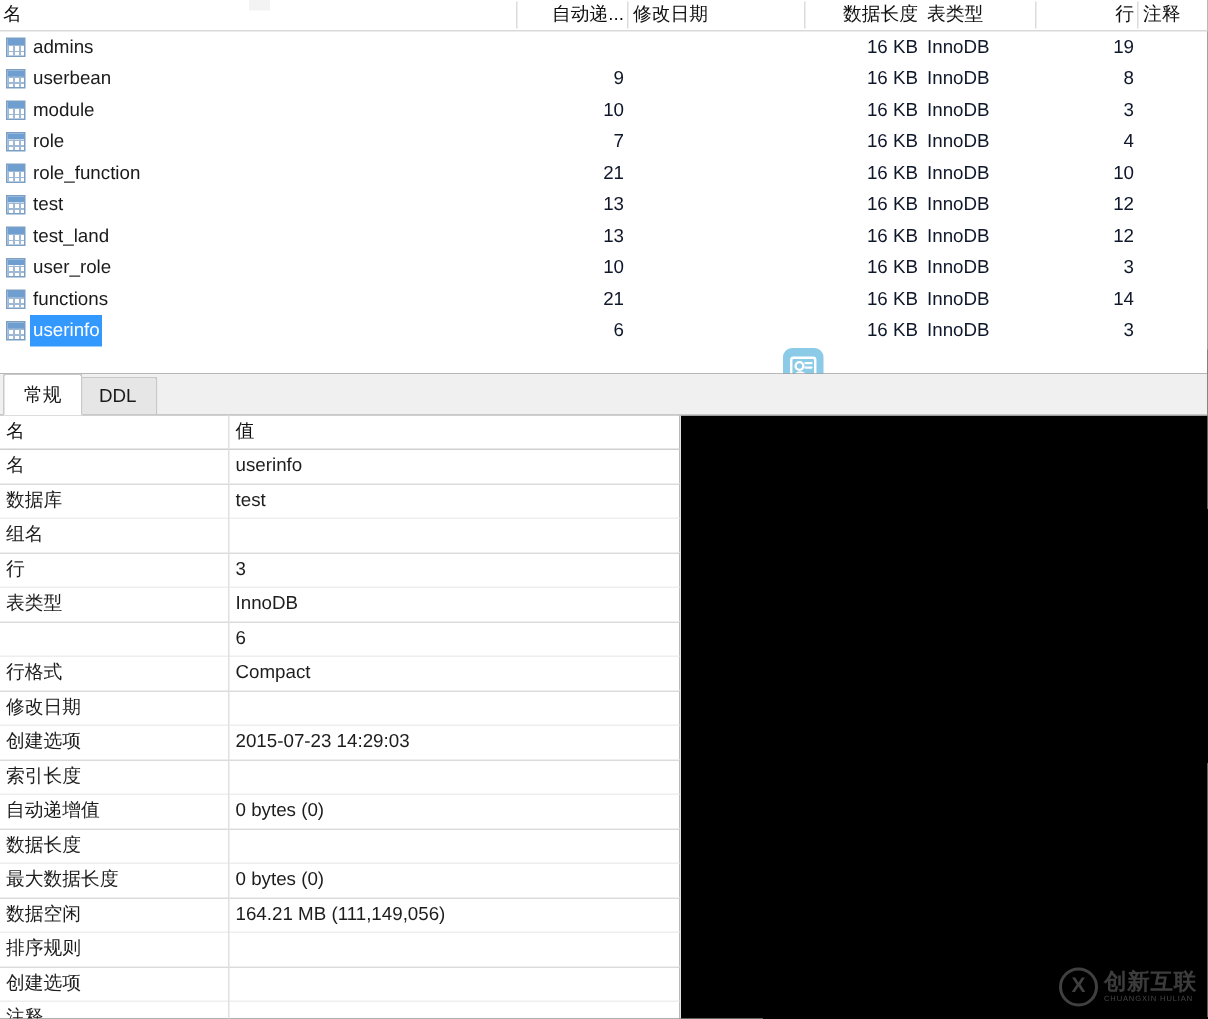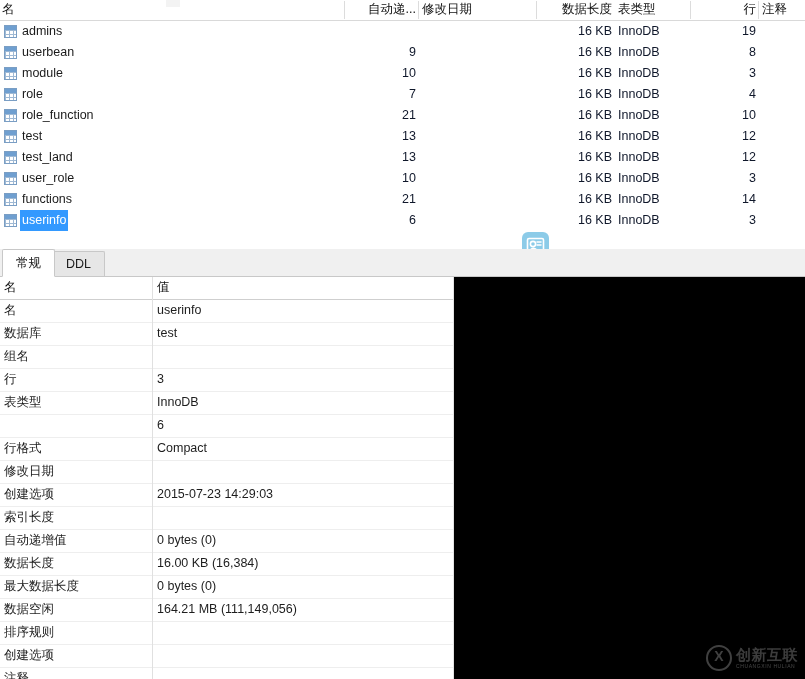--- a/index.html
+++ b/index.html
@@ -483,21 +483,20 @@
         <div class="prop-row">
           <div class="pname">索引长度</div>
           <div class="pvalue"></div>
         </div>
         <div class="prop-row">
           <div class="pname">自动递增值</div>
           <div class="pvalue">0 bytes (0)</div>
         </div>
         <div class="prop-row">
           <div class="pname">数据长度</div>
-          <div class="pvalue">16.00 KB (16,384)</div>
         </div>
         <div class="prop-row">
           <div class="pname">最大数据长度</div>
           <div class="pvalue">0 bytes (0)</div>
         </div>
         <div class="prop-row">
           <div class="pname">数据空闲</div>
           <div class="pvalue">164.21 MB (111,149,056)</div>
         </div>
         <div class="prop-row">

